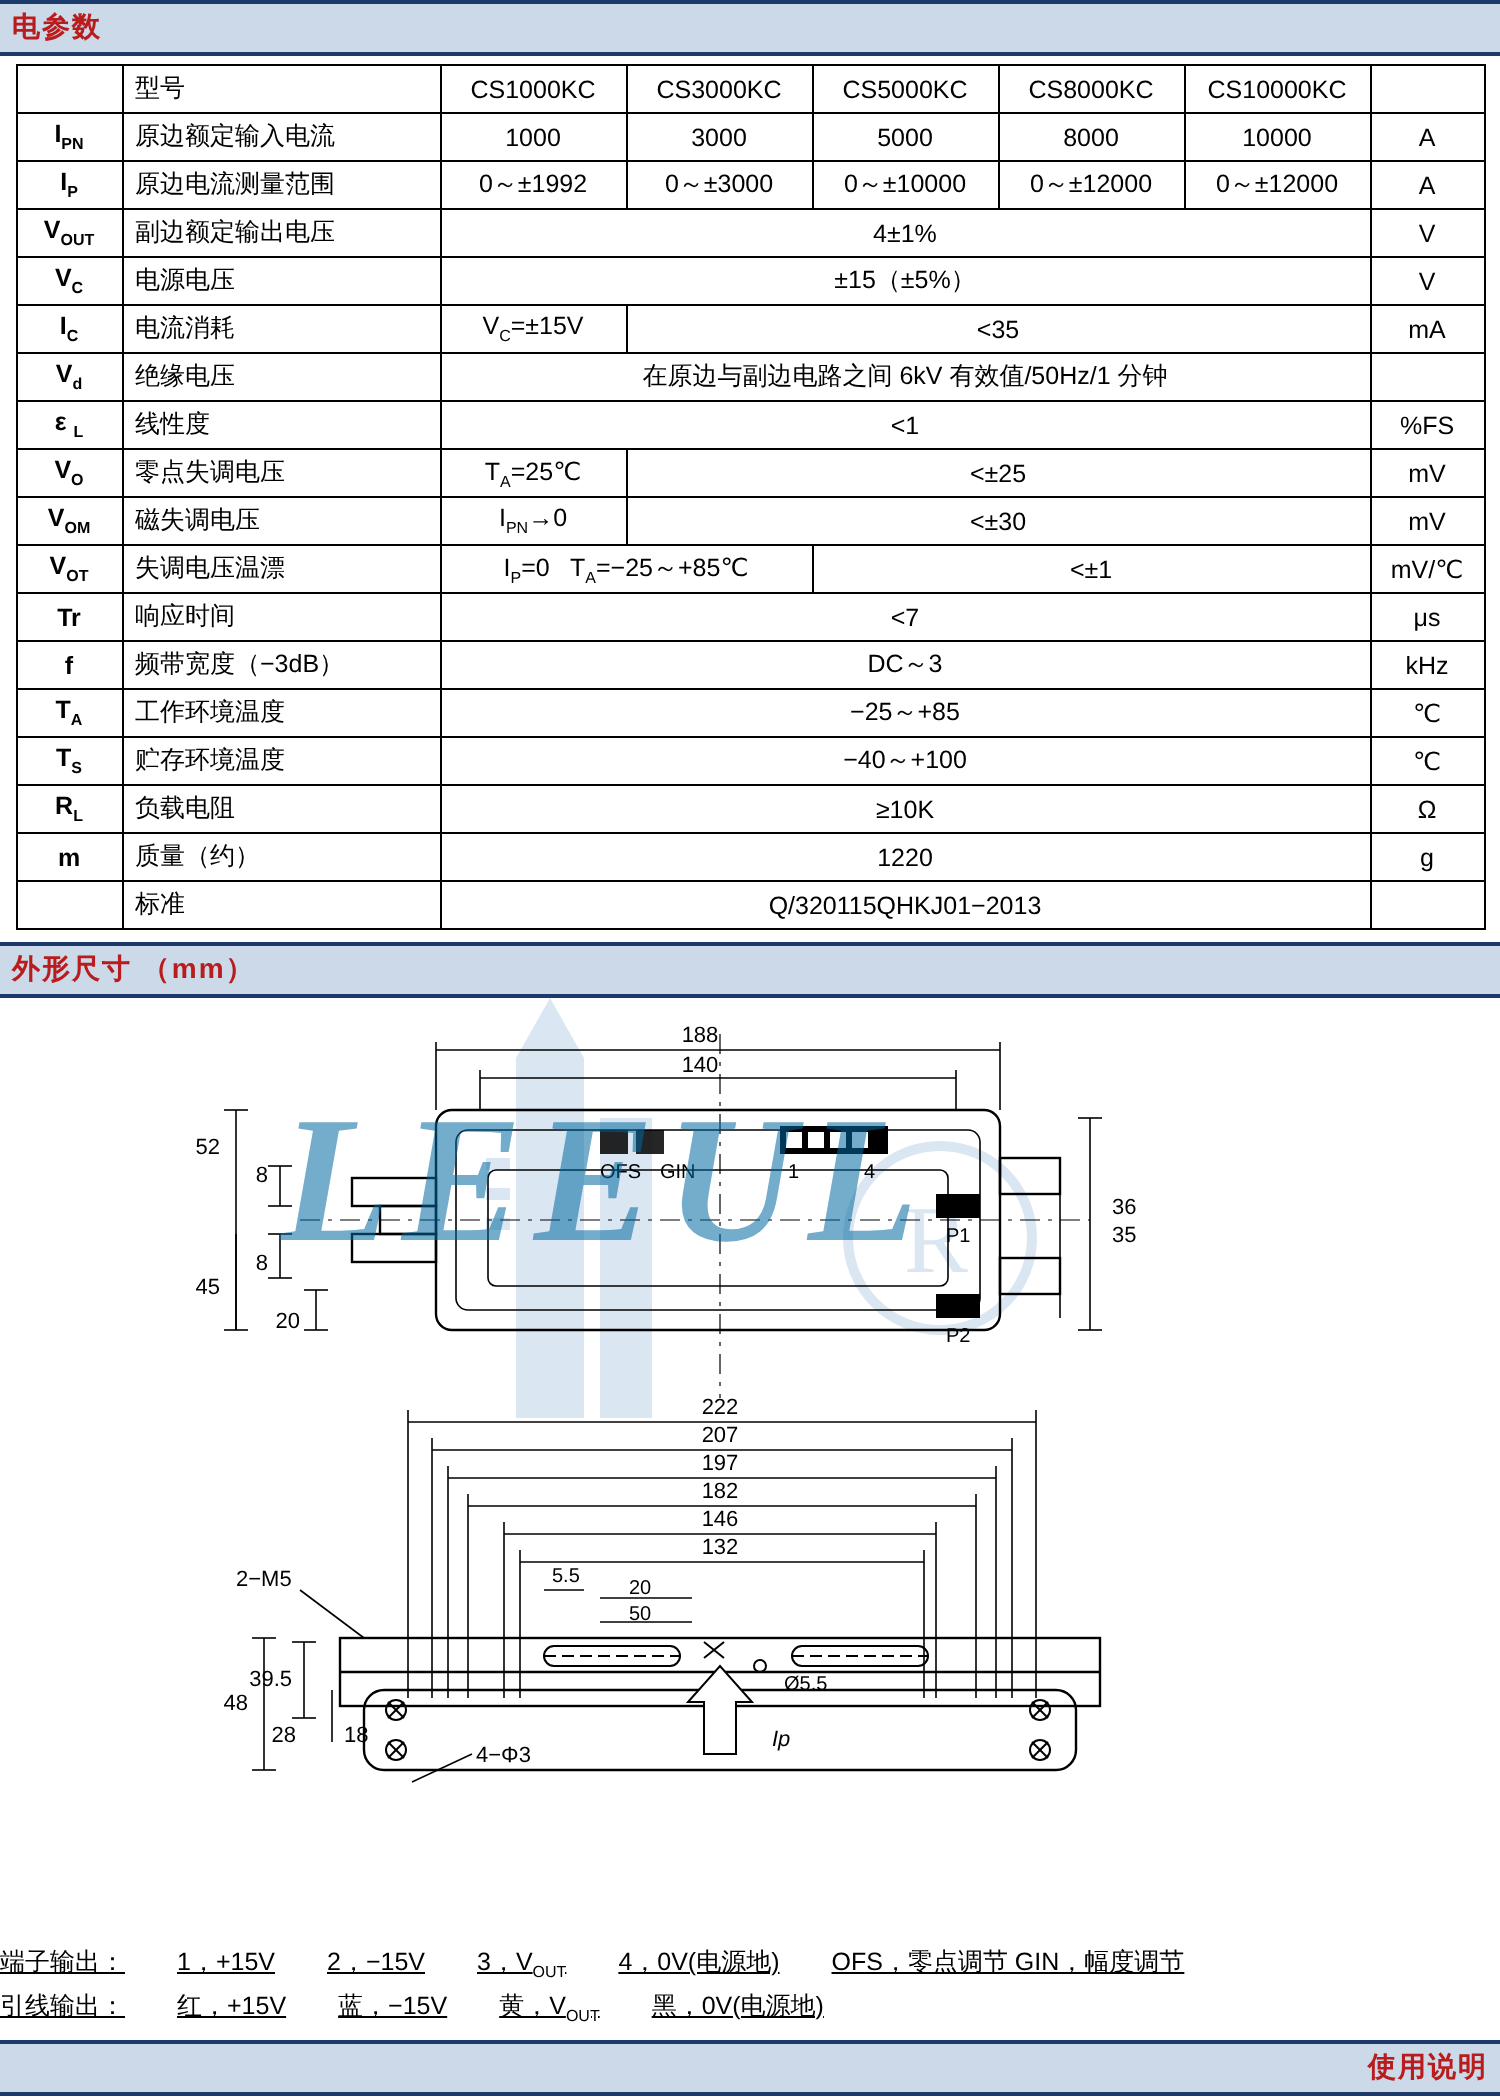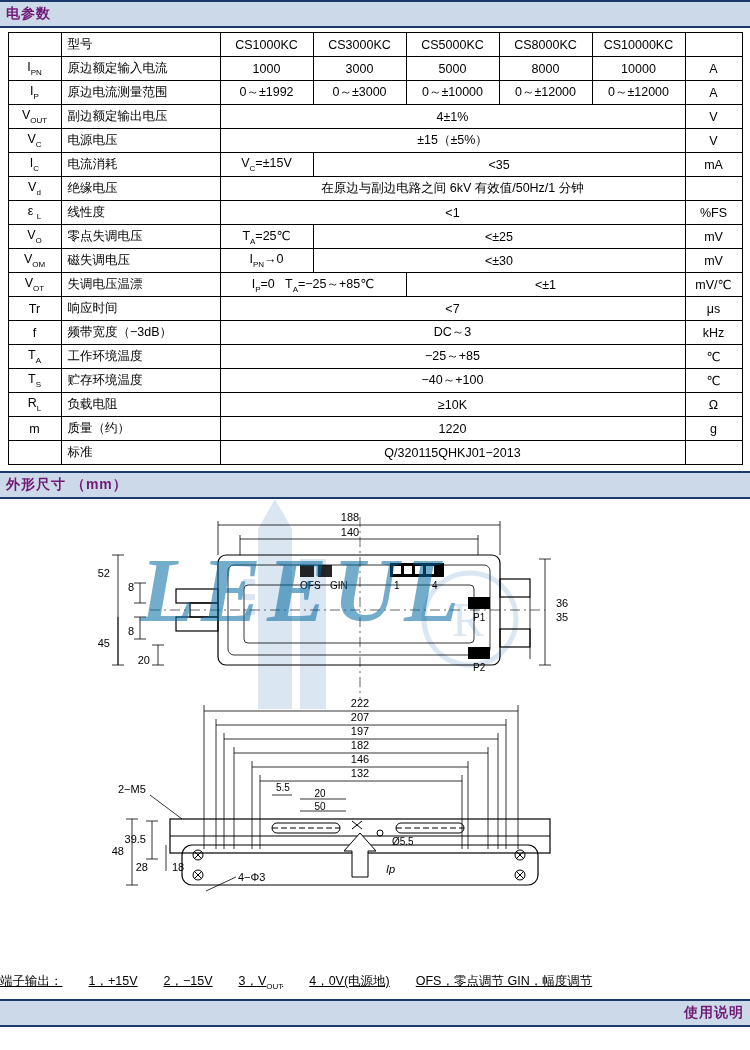--- a/index.html
+++ b/index.html
@@ -16,38 +16,38 @@
   .sec-bar{
     background:#ccd9e8;
     border-top:2px solid #1b3a6b;
     border-bottom:2px solid #1b3a6b;
     font-weight:bold;
     font-size:14px;
     color:#10264a;
     padding:3px 6px;
     letter-spacing:1px;
   }
-  .sec-bar.blue-text{color:#701a75;}
+  .sec-bar.blue-text{color:#b91c1c;}
 
   
   table.params{
     border-collapse:collapse;
     width:660px;
     margin:4px auto 0 auto;
     table-layout:fixed;
   }
   table.params td{
     border:1px solid #000;
     height:23px;
     text-align:center;
     vertical-align:middle;
     font-size:12.5px;
     padding:0 2px;
   }
-  table.params td.sym{width:48px;font-weight:normal;}
+  table.params td.sym{width:48px;font-weight:bold;}
   table.params td.name{width:150px;text-align:left;padding-left:6px;}
   table.params td.val{width:88px;}
   table.params td.unit{width:52px;}
   .sub{font-size:8px;vertical-align:sub;}
   .hdr-model{font-weight:normal;}
 
   
   .drawing{
     position:relative;
     width:750px;
@@ -435,20 +435,23 @@
       <text x="238" y="382" font-size="11">4−Φ3</text>
     </svg>
 
     <div class="wm wm-red">LEEUL</div>
   </div>
 
   <div class="term">
     <div>
       <span class="lbl">端子输出：</span><span class="gap"></span><span>1，+15V</span><span class="gap"></span><span>2，−15V</span><span class="gap"></span><span>3，V<span class="sub">OUT</span></span><span class="gap"></span><span>4，0V(电源地)</span><span class="gap"></span><span>OFS，零点调节   GIN，幅度调节</span>
     </div>
+    <div>
+      <span class="lbl">引线输出：</span><span class="gap"></span><span>红，+15V</span><span class="gap"></span><span>蓝，−15V</span><span class="gap"></span><span>黄，V<span class="sub">OUT</span></span><span class="gap"></span><span>黑，0V(电源地)</span>
+    </div>
   </div>
 
   <div class="sec-bar blue-text" style="margin-top:8px;text-align:right;">使用说明</div>
   <div class="usage">
     
     
     
     
   </div>
 

